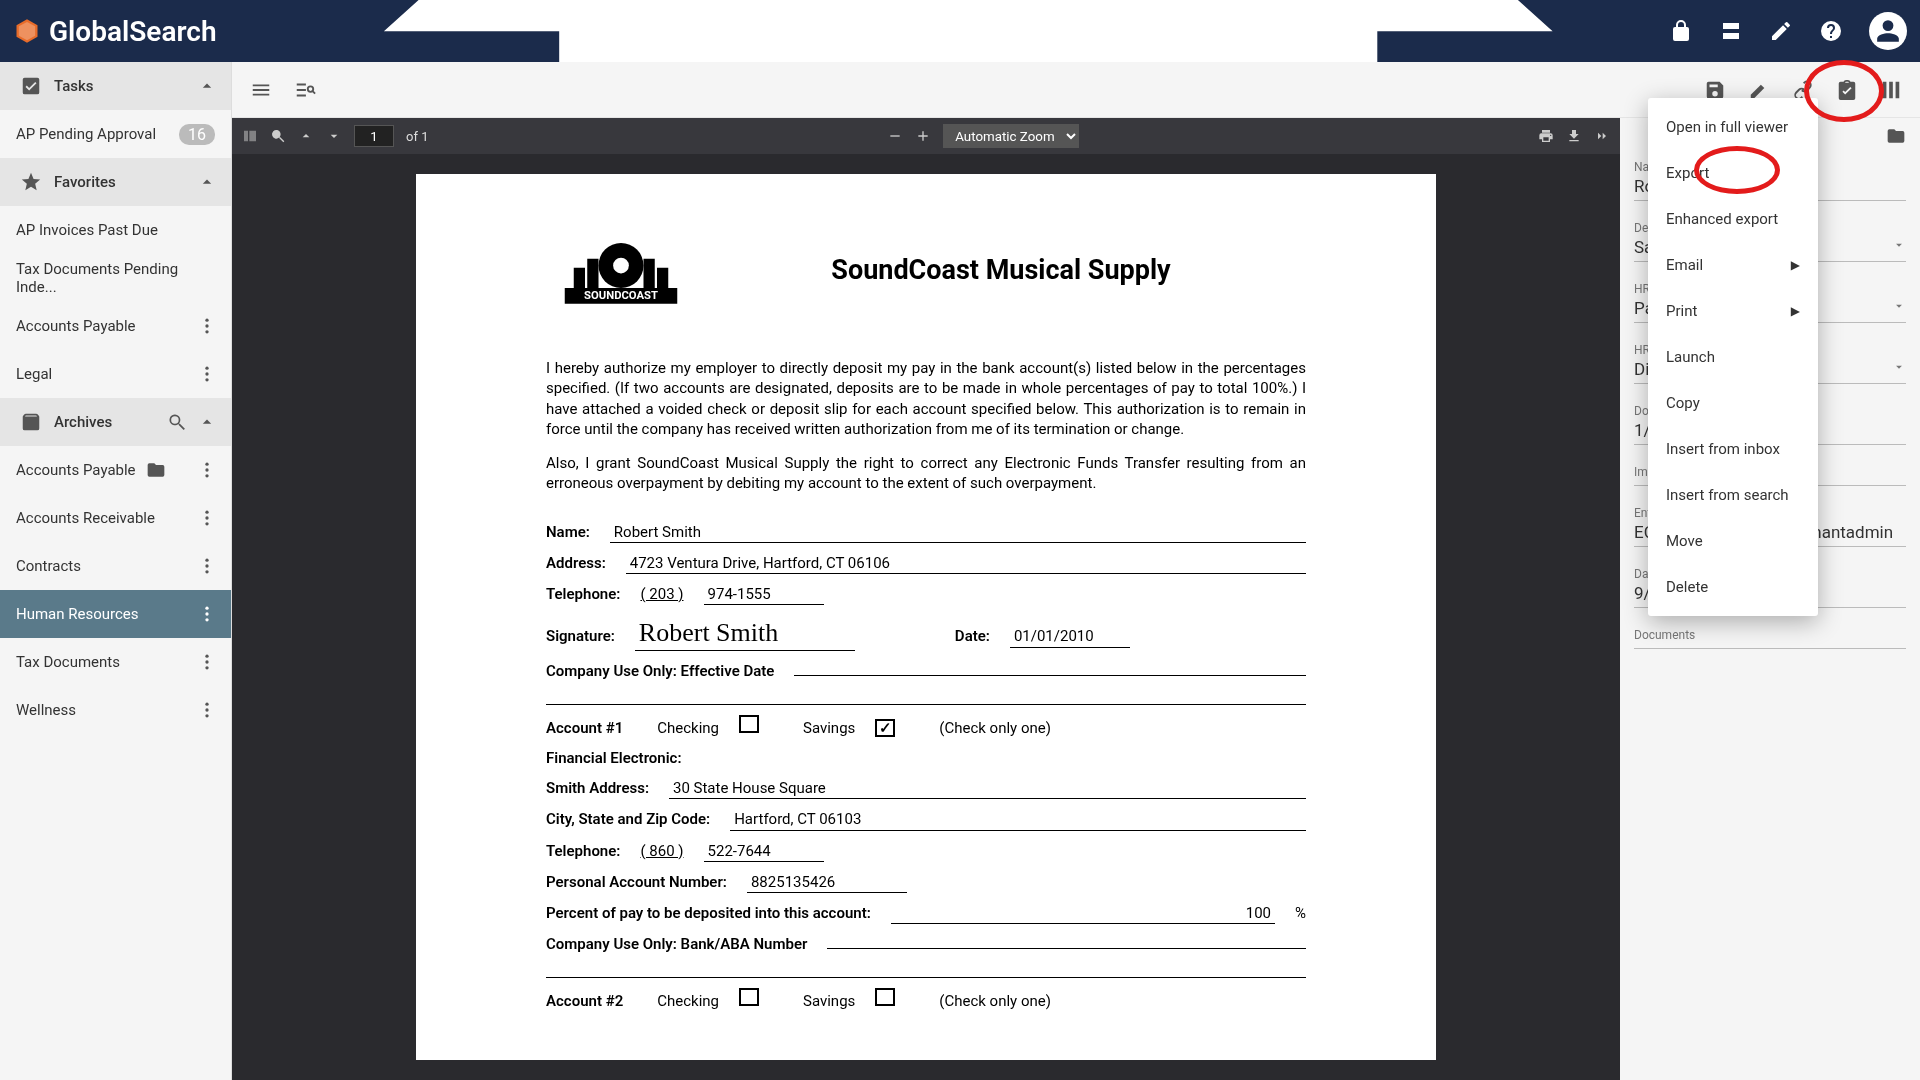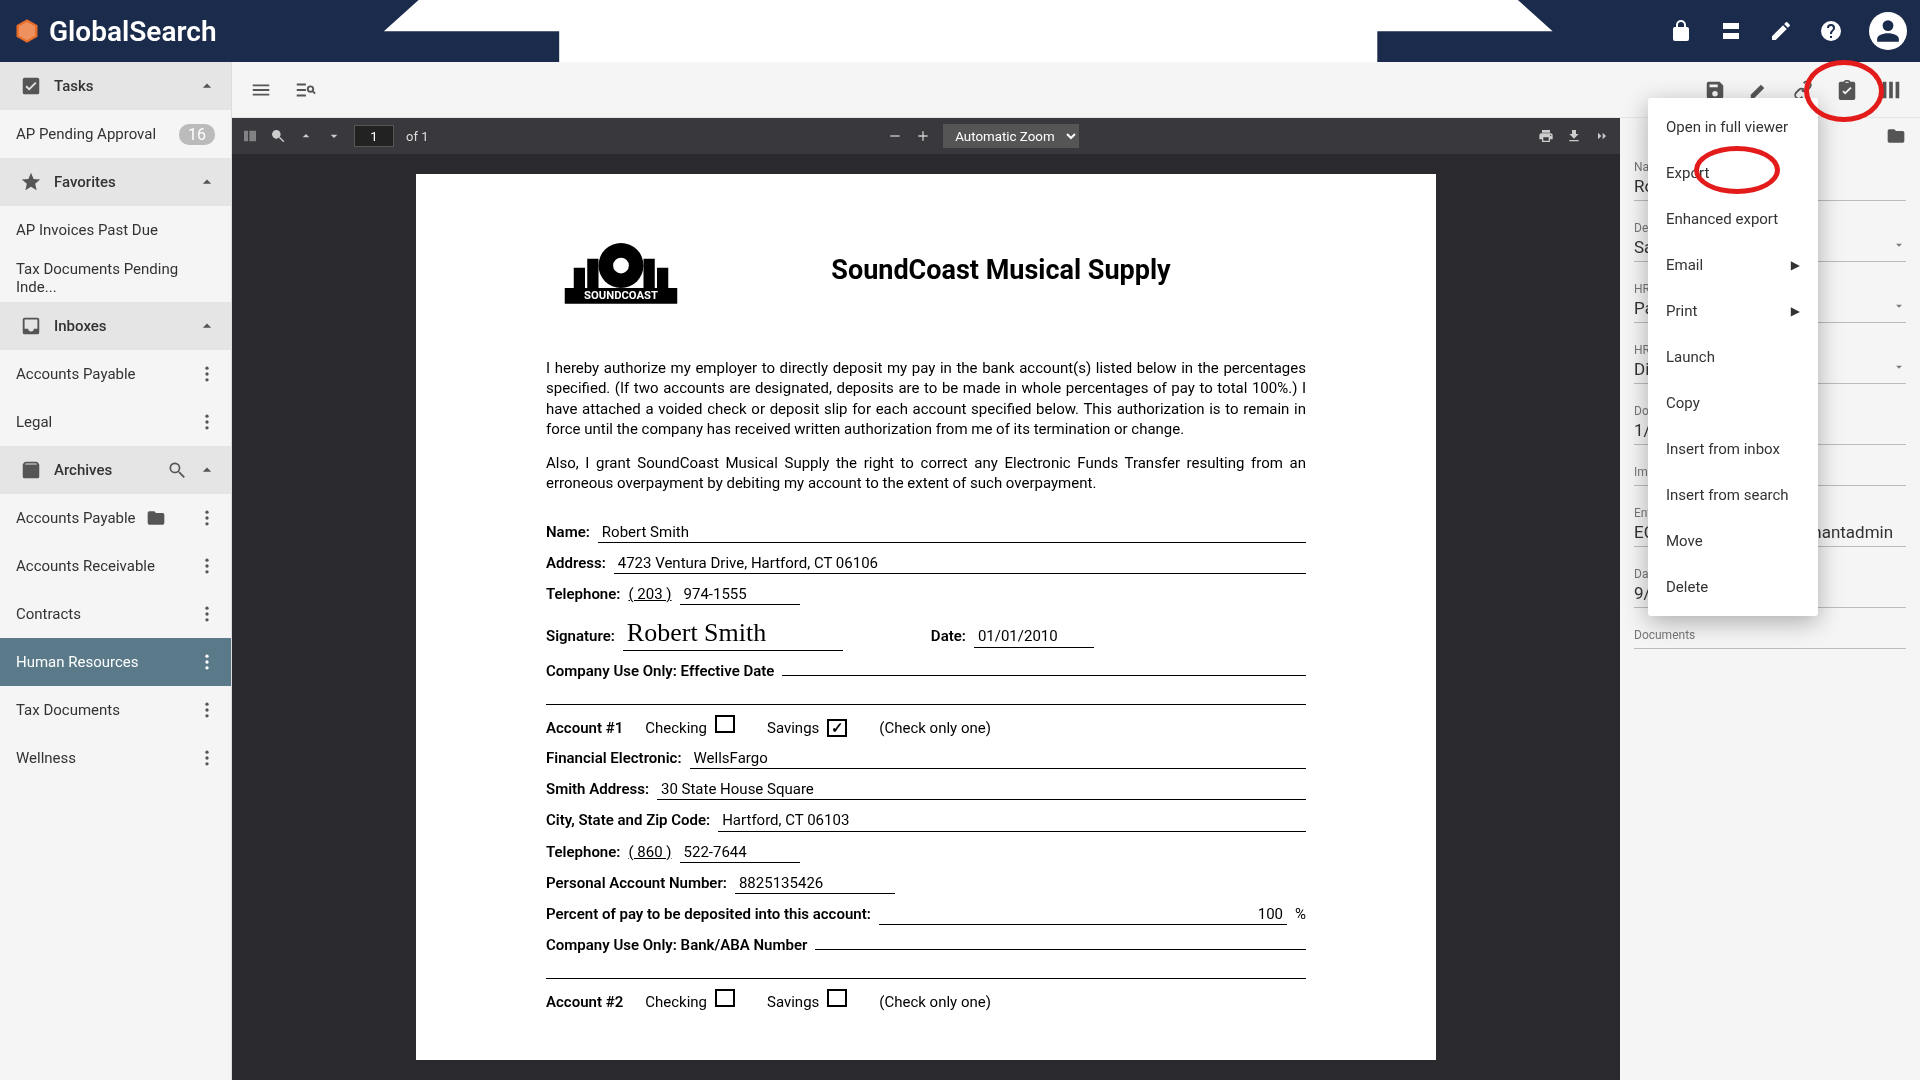--- a/index.html
+++ b/index.html
@@ -47,21 +47,21 @@
 .pdf-bar .spacer { flex:1; }
 .pdf-bar .ic { width:16px; height:16px; fill:#ccc; cursor:pointer; }
 .page-area { flex:1; overflow:auto; display:flex; justify-content:center; padding:20px 0; }
 .page { width:1020px; background:#fff; padding:60px 130px 80px 130px; font-family:"Times New Roman",serif; color:#000; font-size:16px; line-height:1.35; }
 .page .logo-row { display:flex; align-items:center; }
 .page .logo-row .plogo { width:150px; height:90px; }
 .page .title-col { flex:1; text-align:center; }
 .page .t1 { font-size:27px; font-weight:700; margin-bottom:18px; }
 .page .t2 { font-size:19px; font-weight:700; }
 .page .para { margin-top:34px; text-align:justify; font-size:15px; }
-.field-row { margin-top:10px; font-size:15px; display:flex; align-items:baseline; gap:8px; }
+.field-row { margin-top:10px; font-size:15px; display:flex; align-items:baseline; gap:20px; }
 .field-row .lbl { font-weight:600; }
 .field-row .val { border-bottom:1px solid #000; flex:1; padding:0 4px; }
 .field-row .sig { font-family:"Brush Script MT",cursive; font-size:26px; }
 .page hr { border:none; border-top:1px solid #000; margin:22px 0 10px; }
 .cb { display:inline-block; width:20px; height:18px; border:2px solid #000; vertical-align:middle; text-align:center; font-weight:700; line-height:14px; }
 
 
 .rpanel { width:300px; background:#f5f5f5; display:flex; flex-direction:column; position:relative; }
 .rpanel .rp-bar { height:36px; display:flex; align-items:center; justify-content:flex-end; padding:0 14px; }
 .rp-bar .ic { width:20px; height:20px; fill:#555; cursor:pointer; }
@@ -145,29 +145,20 @@
           <path d="M7 14l5-5 5 5z"></path>
         </svg>
     </div>
     <div class="side-item">
         <span>AP Invoices Past Due</span>
       </div>
     <div class="side-item">
         <span>Tax Documents Pending Inde...</span>
       </div>
 
-    <div class="side-section">
-      <svg class="ic-m" viewBox="0 0 24 24">
-          <path d="M19 3H5a2 2 0 00-2 2v14a2 2 0 002 2h14a2 2 0 002-2V5a2 2 0 00-2-2zm0 12h-4a3 3 0 01-6 0H5V5h14v10z"></path>
-        </svg>
-      <span>Inboxes</span>
-      <svg class="ic-s chev" viewBox="0 0 24 24">
-          <path d="M7 14l5-5 5 5z"></path>
-        </svg>
-    </div>
     <div class="side-item">
       <span>Accounts Payable</span>
       <svg class="ic-s more" viewBox="0 0 24 24">
           <circle cx="12" cy="5" r="2"></circle>
           <circle cx="12" cy="12" r="2"></circle>
           <circle cx="12" cy="19" r="2"></circle>
         </svg>
     </div>
     <div class="side-item">
       <span>Legal</span>
@@ -359,21 +350,20 @@
             <div class="field-row">
               <span class="lbl">Account #1</span>
               <span style="margin-left:14px">Checking</span>
               <span class="cb"></span>
               <span style="margin-left:24px">Savings</span>
               <span class="cb">✓</span>
               <span style="margin-left:24px">(Check only one)</span>
             </div>
             <div class="field-row">
                 <span class="lbl">Financial Electronic:</span>
-                <span class="val">WellsFargo</span>
               </div>
             <div class="field-row">
                 <span class="lbl">Smith Address:</span>
                 <span class="val">30 State House Square</span>
               </div>
             <div class="field-row">
                 <span class="lbl">City, State and Zip Code:</span>
                 <span class="val">Hartford, CT 06103</span>
               </div>
             <div class="field-row">

